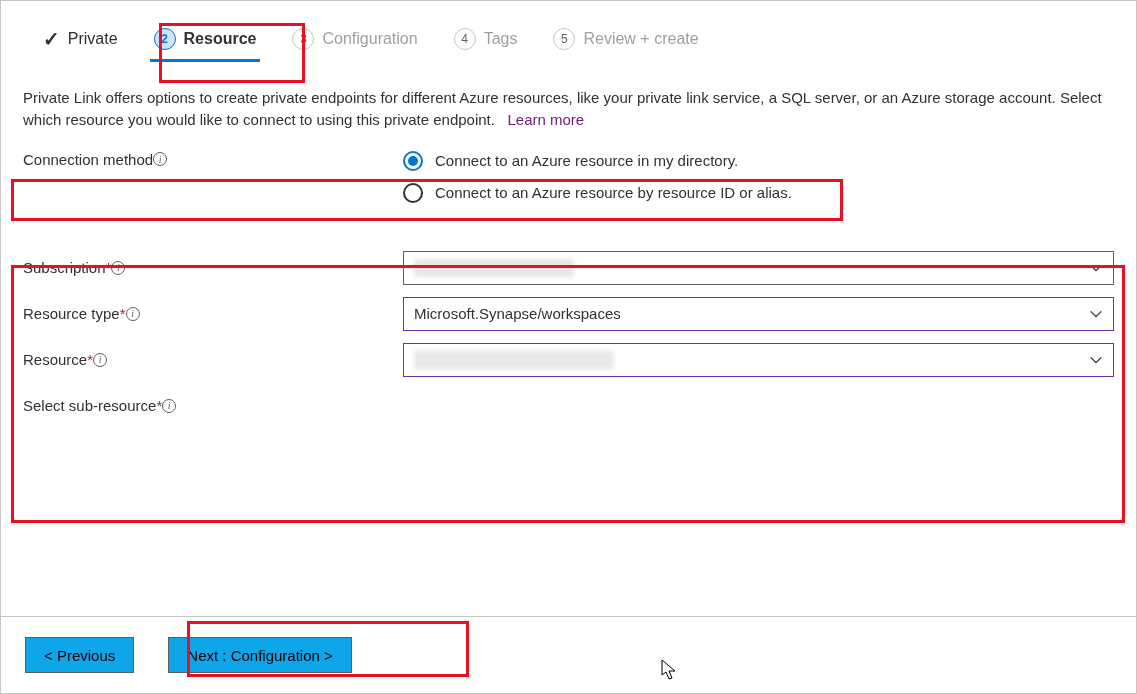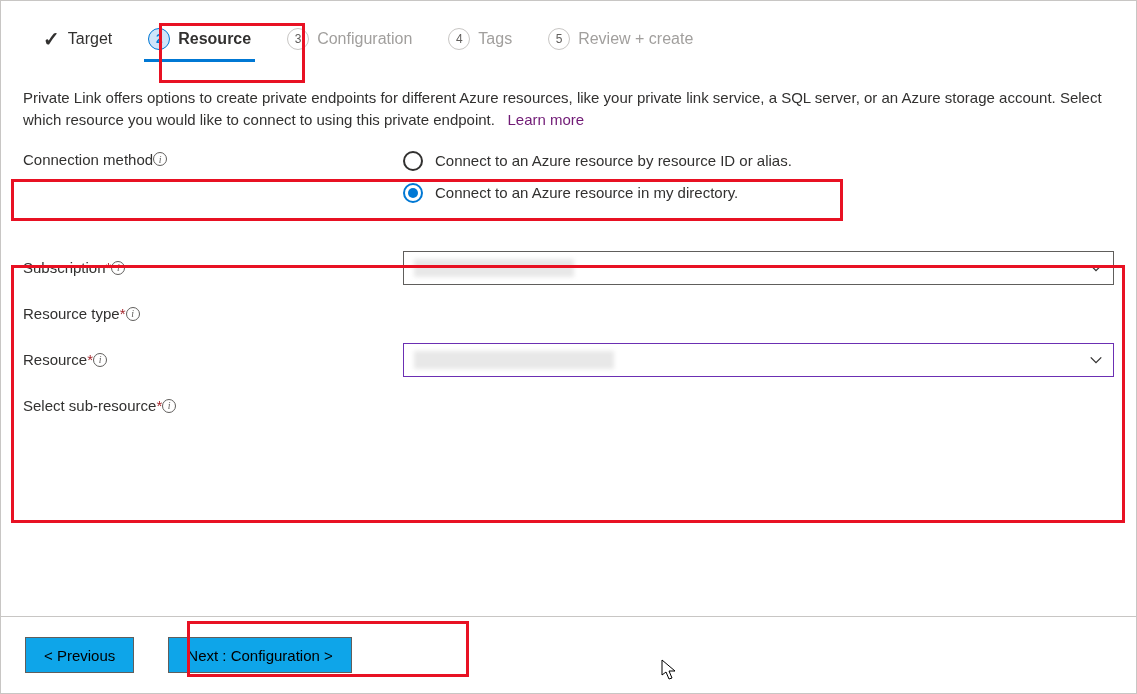--- a/index.html
+++ b/index.html
@@ -185,21 +185,21 @@
 </head>
 <body>
 
 <div class="panel">
 
   <div class="content">
 
     <div class="tabs">
       <div class="tab completed">
         <span class="check-icon">✓</span>
-        <span class="label">Target</span>
+        <span class="label">Private</span>
       </div>
       <div class="tab active">
         <span class="step-circle active">2</span>
         <span class="label">Resource</span>
       </div>
       <div class="tab">
         <span class="step-circle">3</span>
         <span class="label">Configuration</span>
       </div>
       <div class="tab">
@@ -219,26 +219,26 @@
     </div>
 
     <div class="form-row" style="align-items:flex-start;">
       <div class="form-label-col">
         <span>Connection method</span>
         <span class="info-icon">i</span>
       </div>
       <div class="form-control-col">
         <div class="radio-group">
           <div class="radio-option">
+            <span class="radio selected"></span>
+            <span>Connect to an Azure resource in my directory.</span>
+          </div>
+          <div class="radio-option">
             <span class="radio"></span>
             <span>Connect to an Azure resource by resource ID or alias.</span>
-          </div>
-          <div class="radio-option">
-            <span class="radio selected"></span>
-            <span>Connect to an Azure resource in my directory.</span>
           </div>
         </div>
       </div>
     </div>
 
     <div style="height:24px"></div>
 
     <div class="form-row">
       <div class="form-label-col">
         <span>Subscription</span>
@@ -254,20 +254,28 @@
         </div>
       </div>
     </div>
 
     <div class="form-row">
       <div class="form-label-col">
         <span>Resource type</span>
         <span class="req">*</span>
         <span class="info-icon">i</span>
       </div>
+      <div class="form-control-col">
+        <div class="select-field purple">
+          <span>Microsoft.Synapse/workspaces</span>
+          <span class="chevron-down"><svg viewBox="0 0 16 16">
+                <path d="M2 5 L8 11 L14 5" fill="none" stroke="#323130" stroke-width="1.5"></path>
+              </svg></span>
+        </div>
+      </div>
     </div>
 
     <div class="form-row">
       <div class="form-label-col">
         <span>Resource</span>
         <span class="req">*</span>
         <span class="info-icon">i</span>
       </div>
       <div class="form-control-col">
         <div class="select-field purple">

